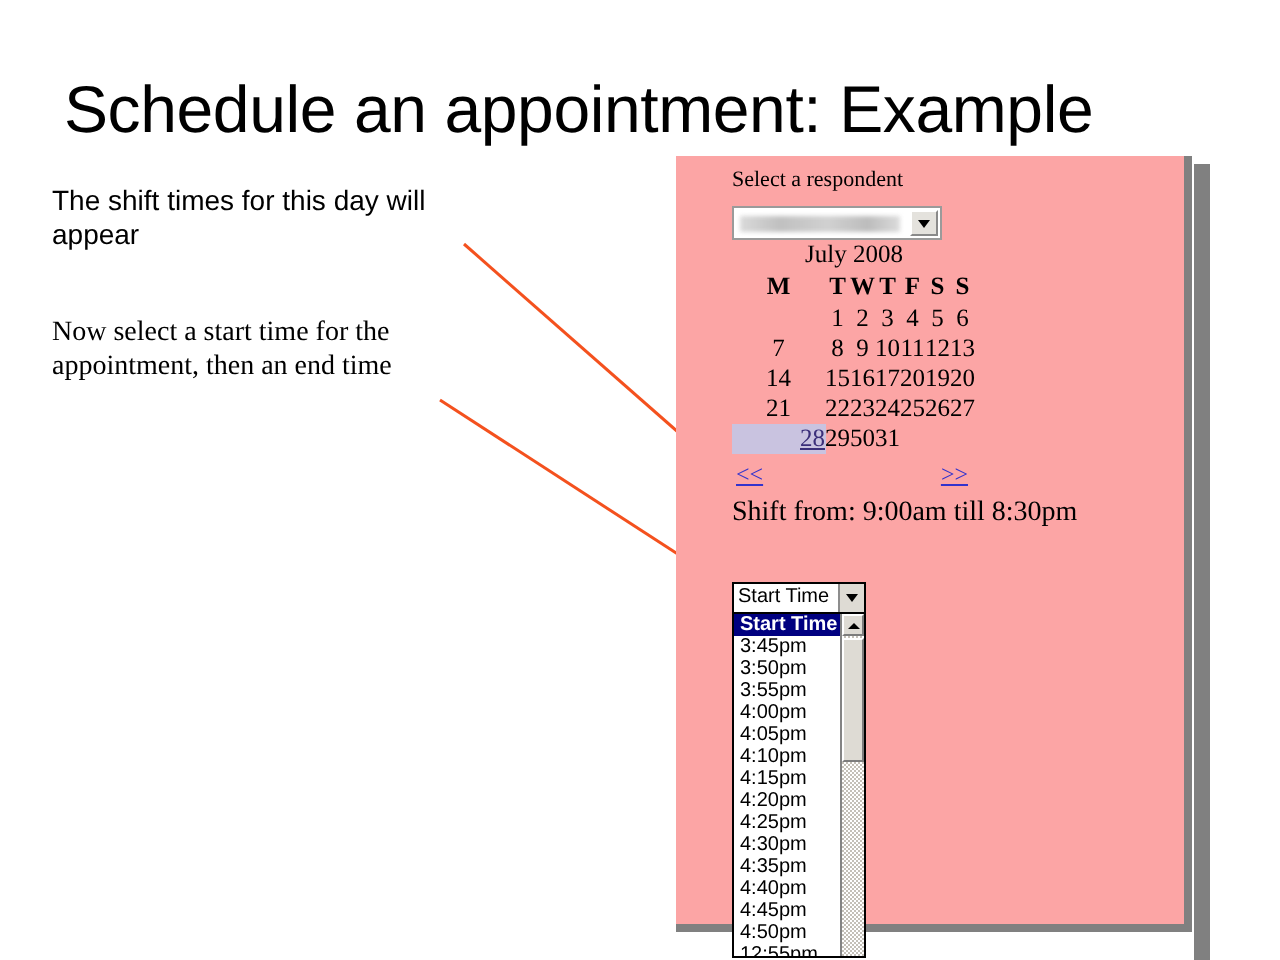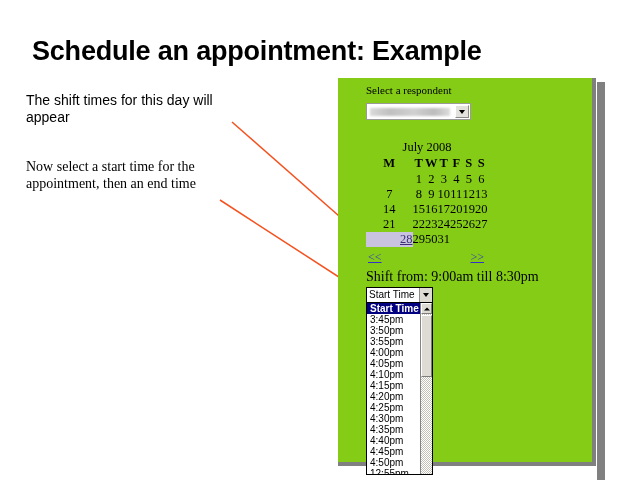--- a/index.html
+++ b/index.html
@@ -20,22 +20,22 @@
     background: #ffffff;
   }
 
   
   #slide-title {
     position: absolute;
     left: 32px;
     top: 36px;
     width: 590px;
     font-family: "Liberation Sans", sans-serif;
-    font-size: 27px;
-    font-weight: 700;
+    font-size: 33px;
+    font-weight: 400;
     color: #000000;
     letter-spacing: -0.2px;
     white-space: nowrap;
   }
 
   
   .annotation {
     position: absolute;
     font-family: "Liberation Sans", sans-serif;
     font-size: 14px;
@@ -64,21 +64,21 @@
     background: #808080;
   }
 
   
   #content-panel {
     position: absolute;
     left: 338px;
     top: 78px;
     width: 258px;
     height: 388px;
-    background: #84cc16;
+    background: #fca5a5;
     border-right: 4px solid #808080;
     border-bottom: 4px solid #808080;
     box-sizing: border-box;
   }
   #panel-inner {
     position: absolute;
     inset: 0;
     padding: 6px 0 0 28px;
     box-sizing: border-box;
   }
@@ -127,21 +127,21 @@
     top: 50%;
     transform: translate(-50%,-50%);
     width: 0; height: 0;
     border-left: 3.5px solid transparent;
     border-right: 3.5px solid transparent;
     border-top: 4px solid #000000;
   }
 
   
   #calendar {
-    margin-top: 20px;
+    margin-top: 0;
     font-family: "Liberation Serif", serif;
     font-size: 12.5px;
     color: #000000;
     width: 118px;
   }
   #calendar-month {
     text-align: center;
     padding-left: 4px;
     margin-bottom: 1px;
   }
@@ -188,21 +188,21 @@
     margin-top: 22px;
     font-family: "Liberation Serif", serif;
     font-size: 14px;
     color: #000000;
     white-space: nowrap;
   }
 
   
   #starttime-area {
     position: relative;
-    margin-top: 2px;
+    margin-top: 26px;
     width: 59px;
   }
   #starttime-combo {
     position: relative;
     width: 67px;
     height: 16px;
     border: 1px solid #000000;
     background: #ffffff;
     box-sizing: border-box;
   }

